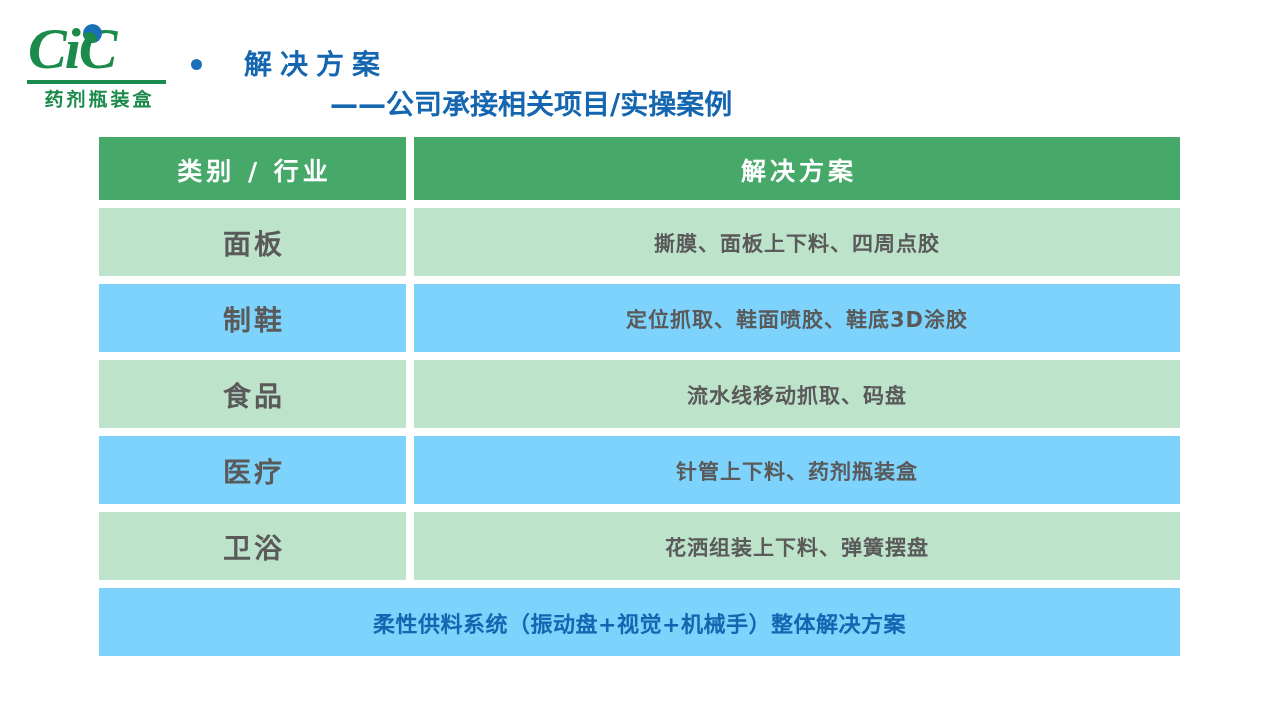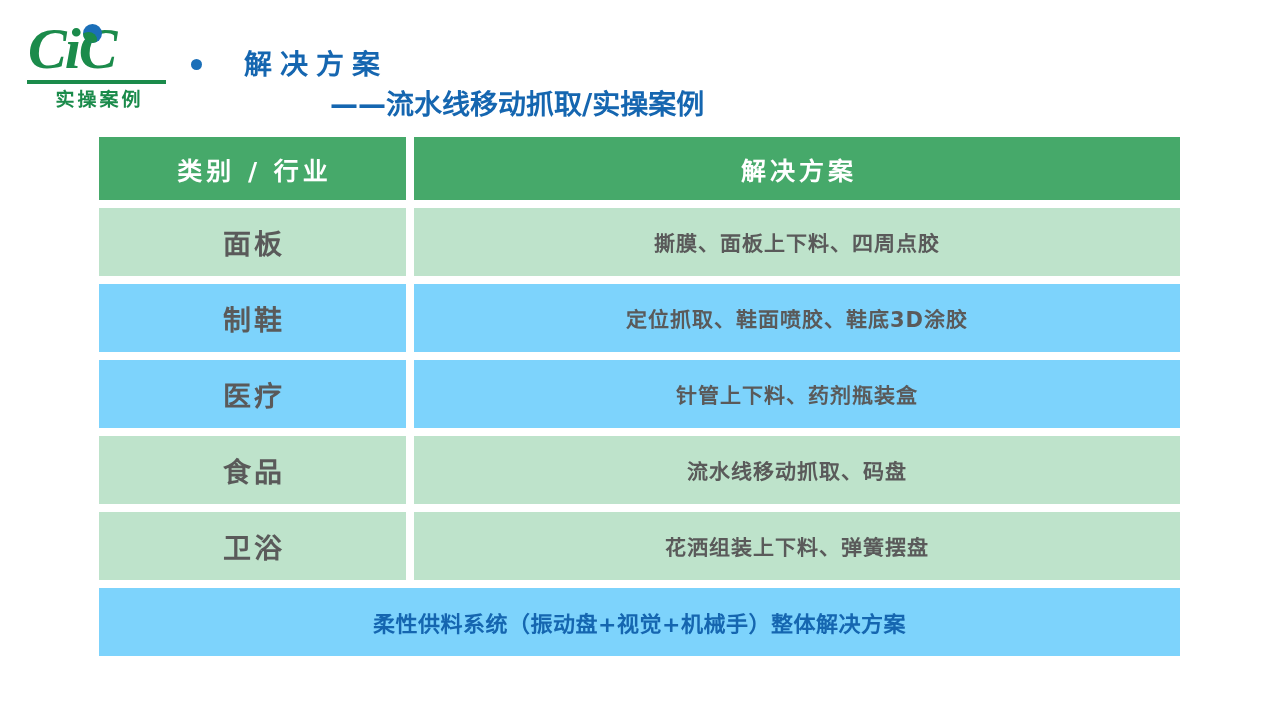--- a/index.html
+++ b/index.html
@@ -190,26 +190,26 @@
 <body>
 
 <div class="slide">
 
   <div class="logo">
     <div class="logo-mark">
       <div class="logo-cic">CiC</div>
       <div class="logo-dot"></div>
       <div class="logo-rule"></div>
     </div>
-    <div class="logo-sub">实操案例</div>
+    <div class="logo-sub">药剂瓶装盒</div>
   </div>
 
   <div class="heading-bullet"></div>
   <div class="heading-main">解决方案</div>
-  <div class="heading-sub">——流水线移动抓取/实操案例</div>
+  <div class="heading-sub">——公司承接相关项目/实操案例</div>
 
   <div class="table">
 
     <div class="row header-row">
       <div class="cell col-cat">类别 / 行业</div>
       <div class="cell col-sol">解决方案</div>
     </div>
 
     <div class="row shade-dark">
       <div class="cell col-cat">
@@ -222,35 +222,35 @@
 
     <div class="row shade-light">
       <div class="cell col-cat">
         <span>制鞋</span>
       </div>
       <div class="cell col-sol">
         <span>定位抓取、鞋面喷胶、鞋底3D涂胶</span>
       </div>
     </div>
 
+    <div class="row shade-dark">
+      <div class="cell col-cat">
+        <span>食品</span>
+      </div>
+      <div class="cell col-sol">
+        <span>流水线移动抓取、码盘</span>
+      </div>
+    </div>
+
     <div class="row shade-light">
       <div class="cell col-cat">
         <span>医疗</span>
       </div>
       <div class="cell col-sol">
         <span>针管上下料、药剂瓶装盒</span>
-      </div>
-    </div>
-
-    <div class="row shade-dark">
-      <div class="cell col-cat">
-        <span>食品</span>
-      </div>
-      <div class="cell col-sol">
-        <span>流水线移动抓取、码盘</span>
       </div>
     </div>
 
     <div class="row shade-dark">
       <div class="cell col-cat">
         <span>卫浴</span>
       </div>
       <div class="cell col-sol">
         <span>花洒组装上下料、弹簧摆盘</span>
       </div>

